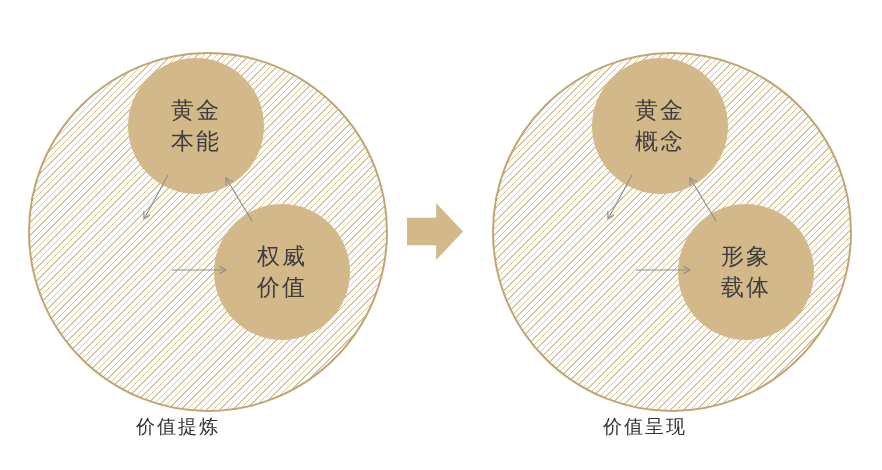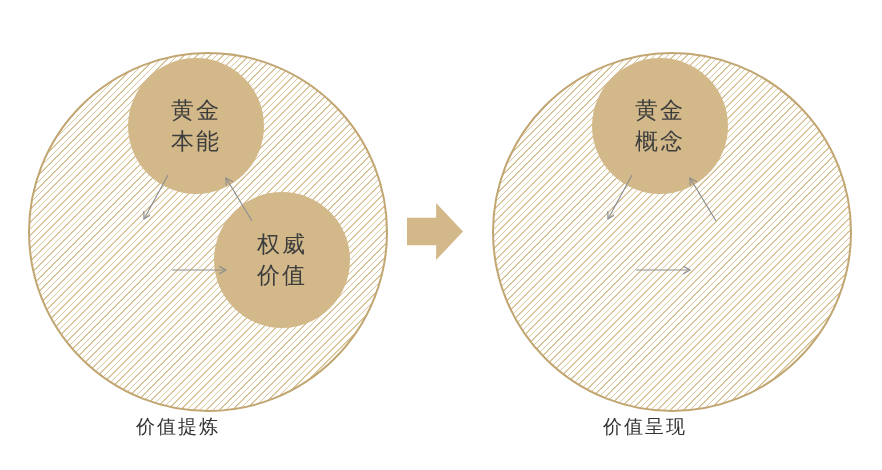--- a/index.html
+++ b/index.html
@@ -47,21 +47,21 @@
     width: 136px;
     height: 136px;
     border-radius: 50%;
     background: var(--circle-fill);
     display: flex;
     align-items: center;
     justify-content: center;
   }
   .node-top          { left: 100px; top: 6px; }
   .node-bottom-left  { left: 20px;  top: 148px; }
-  .node-bottom-right { left: 186px; top: 140px; }
+  .node-bottom-right { left: 186px; top: 152px; }
   .node-label {
     white-space: pre-line;
     text-align: center;
     font-size: 23px;
     line-height: 1.35;
     letter-spacing: 2px;
     color: var(--text);
   }
   .connectors {
     position: absolute;
@@ -131,20 +131,24 @@
 
   <div class="mid-arrow"></div>
 
   <div class="group group-right">
     <div class="big-circle"></div>
 
     <div class="node node-top">
       <span class="node-label">黄金
 概念</span>
     </div>
+    <div class="node node-bottom-right">
+      <span class="node-label">形象
+载体</span>
+    </div>
 
     <svg class="connectors" viewBox="0 0 360 360">
       <line x1="140" y1="123" x2="116" y2="167" marker-end="url(#arrowhead)"></line>
       <line x1="144" y1="218" x2="198" y2="218" marker-end="url(#arrowhead)"></line>
       <line x1="224" y1="169" x2="198" y2="126" marker-end="url(#arrowhead)"></line>
     </svg>
   </div>
 
   <div class="caption caption-left">价值提炼</div>
   <div class="caption caption-right">价值呈现</div>

